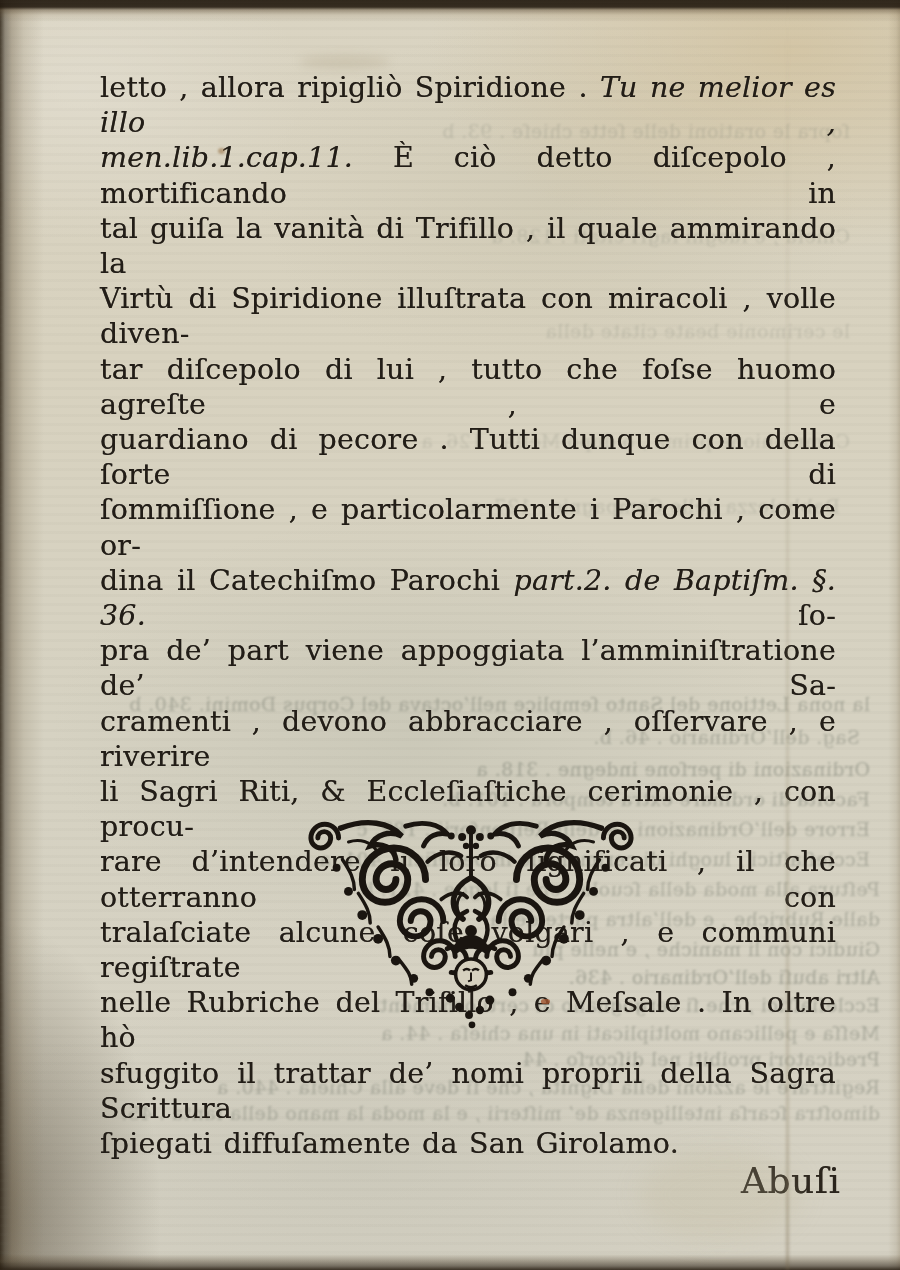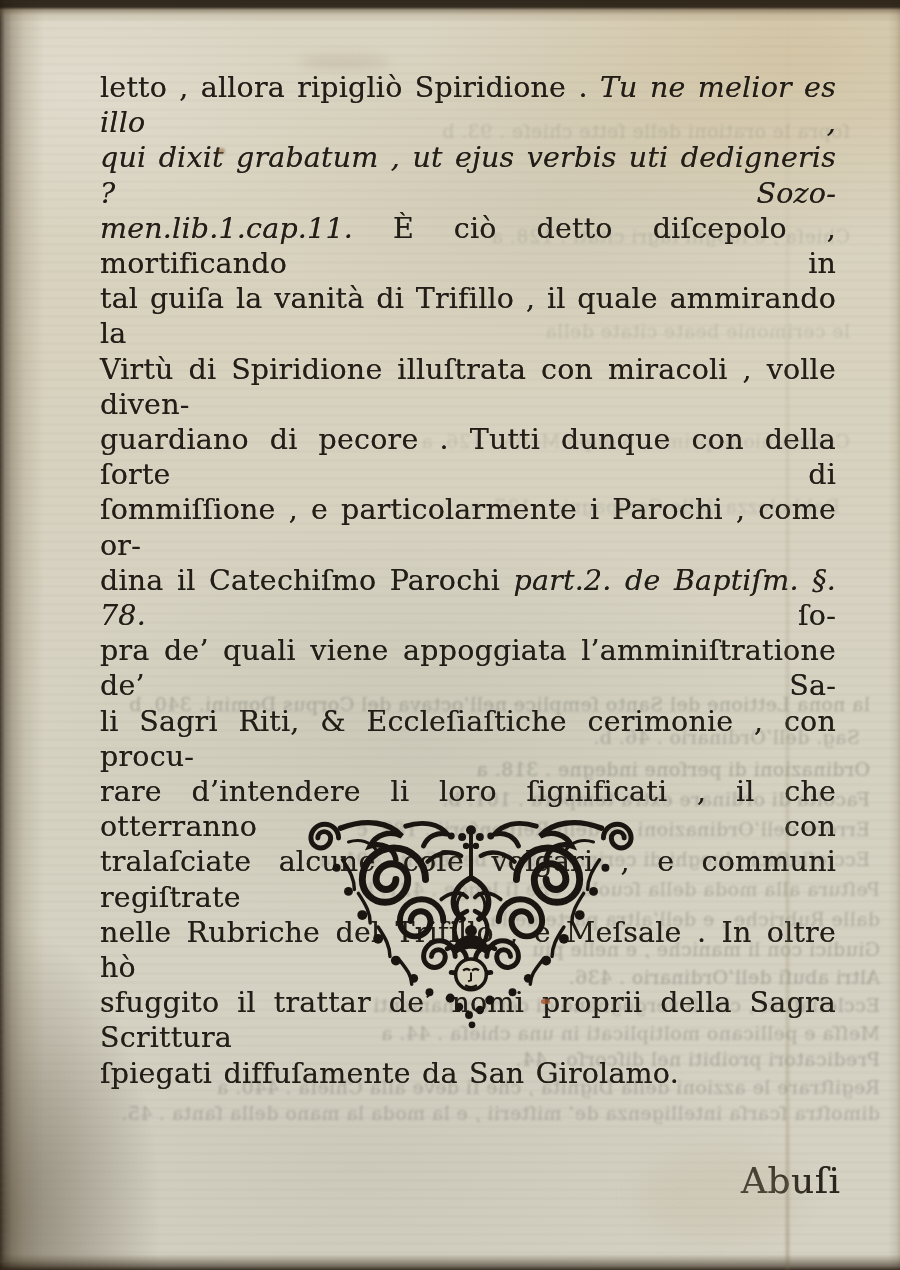--- a/index.html
+++ b/index.html
@@ -98,28 +98,29 @@
       <div class="bleed" style="left: 540px; top: 966px; width: 340px; opacity: 0.45;">Altri abuſi dell’Ordinario . 436.</div>
       <div class="bleed" style="left: 440px; top: 994px; width: 440px; opacity: 0.42;">Eccleſiaſtici , che ſi vergognano di certi ornamenti</div>
       <div class="bleed" style="left: 450px; top: 1022px; width: 430px; opacity: 0.4;">Meſſa e pellicano moltiplicati in una chieſa . 44. a</div>
       <div class="bleed" style="left: 520px; top: 1048px; width: 360px; opacity: 0.42;">Predicatori proibiti nel diſcorſo . 44.</div>
       <div class="bleed" style="left: 300px; top: 1076px; width: 580px; opacity: 0.4;">Regiſtrare le azzioni della Dignità , che ſi deve alla Chieſa . 440. a</div>
       <div class="bleed" style="left: 220px; top: 1102px; width: 660px; opacity: 0.38;">dimoſtra ſcarſa intelligenza de’ miſterii , e la moda la mano della ſanta . 45.</div>
     </div>
 
   <div id="text-block">
       <div class="tline"><span>letto , allora ripigliò Spiridione . </span><span class="it">Tu ne melior es illo ,</span></div>
-      <div class="tline"><span class="it">qui dixit grabatum , ut ejus verbis uti dedigneris ? Sozo-</span></div>
       <div class="tline"><span class="it">men.lib.1.cap.11. </span><span>È ciò detto diſcepolo , mortificando in</span></div>
       <div class="tline"><span>tal guiſa la vanità di Trifillo , il quale ammirando la</span></div>
       <div class="tline"><span>Virtù di Spiridione illuſtrata con miracoli , volle diven-</span></div>
+      <div class="tline"><span>tar diſcepolo di lui , tutto che foſse huomo agreſte , e</span></div>
       <div class="tline"><span>guardiano di pecore . Tutti dunque con della ſorte di</span></div>
       <div class="tline"><span>ſommiſſione , e particolarmente i Parochi , come or-</span></div>
-      <div class="tline"><span>dina il Catechiſmo Parochi </span><span class="it">part.2. de Baptiſm. §. 78. </span><span>ſo-</span></div>
-      <div class="tline"><span>pra de’ quali viene appoggiata l’amminiſtratione de’ Sa-</span></div>
+      <div class="tline"><span>dina il Catechiſmo Parochi </span><span class="it">part.2. de Baptiſm. §. 36. </span><span>ſo-</span></div>
+      <div class="tline"><span>pra de’ part viene appoggiata l’amminiſtratione de’ Sa-</span></div>
+      <div class="tline"><span>cramenti , devono abbracciare , oſſervare , e riverire</span></div>
       <div class="tline"><span>li Sagri Riti, &amp; Eccleſiaſtiche cerimonie , con procu-</span></div>
       <div class="tline"><span>rare d’intendere li loro ſignificati , il che otterranno con</span></div>
       <div class="tline"><span>tralaſciate alcune coſe volgari , e communi regiſtrate</span></div>
       <div class="tline"><span>nelle Rubriche del Trifillo , e Meſsale . In oltre hò</span></div>
       <div class="tline"><span>sfuggito il trattar de’ nomi proprii della Sagra Scrittura</span></div>
       <div class="tline last"><span>ſpiegati diffuſamente da San Girolamo.</span></div>
     </div>
 
   <svg id="ornament" viewBox="0 0 340 220" xmlns="http://www.w3.org/2000/svg">
     <defs>

